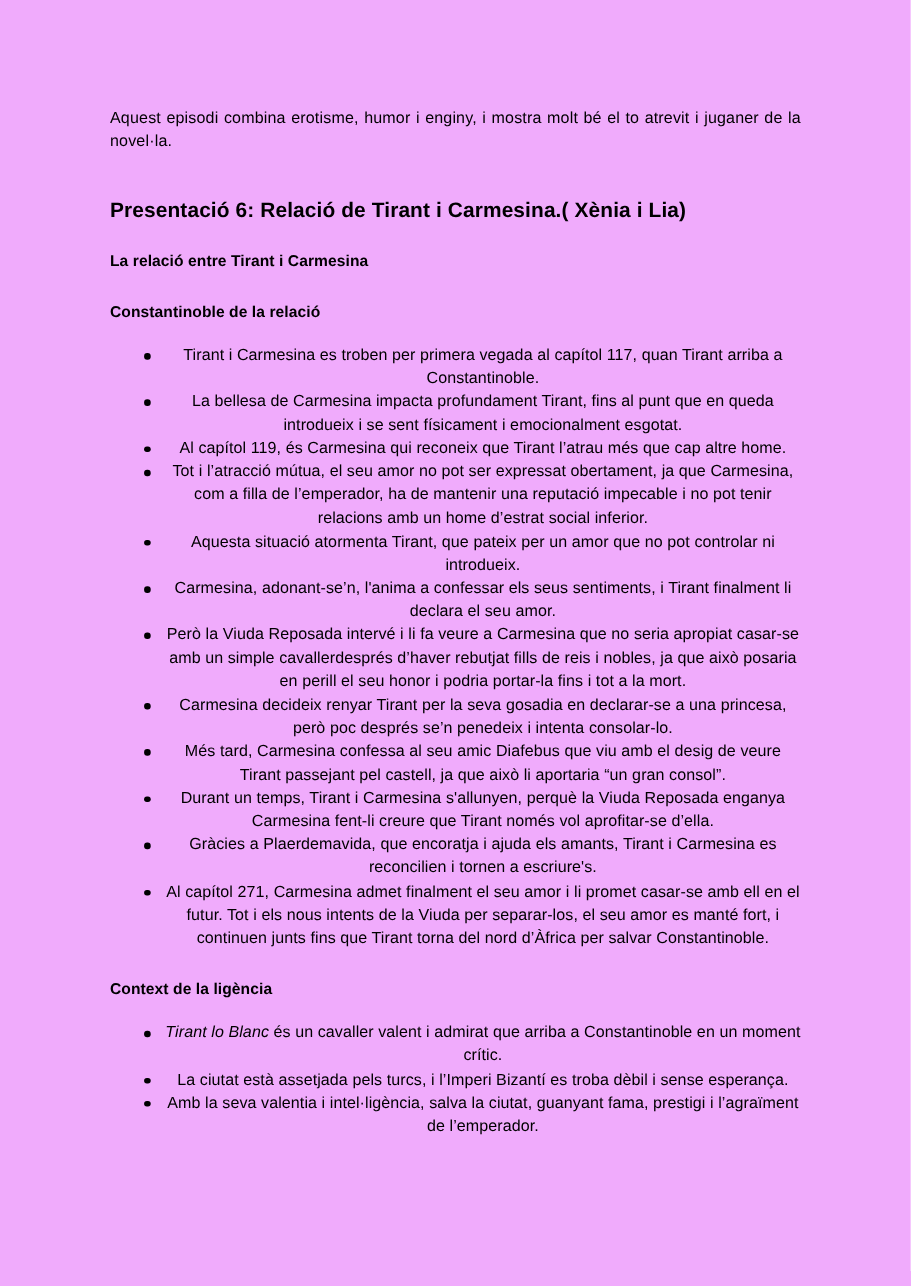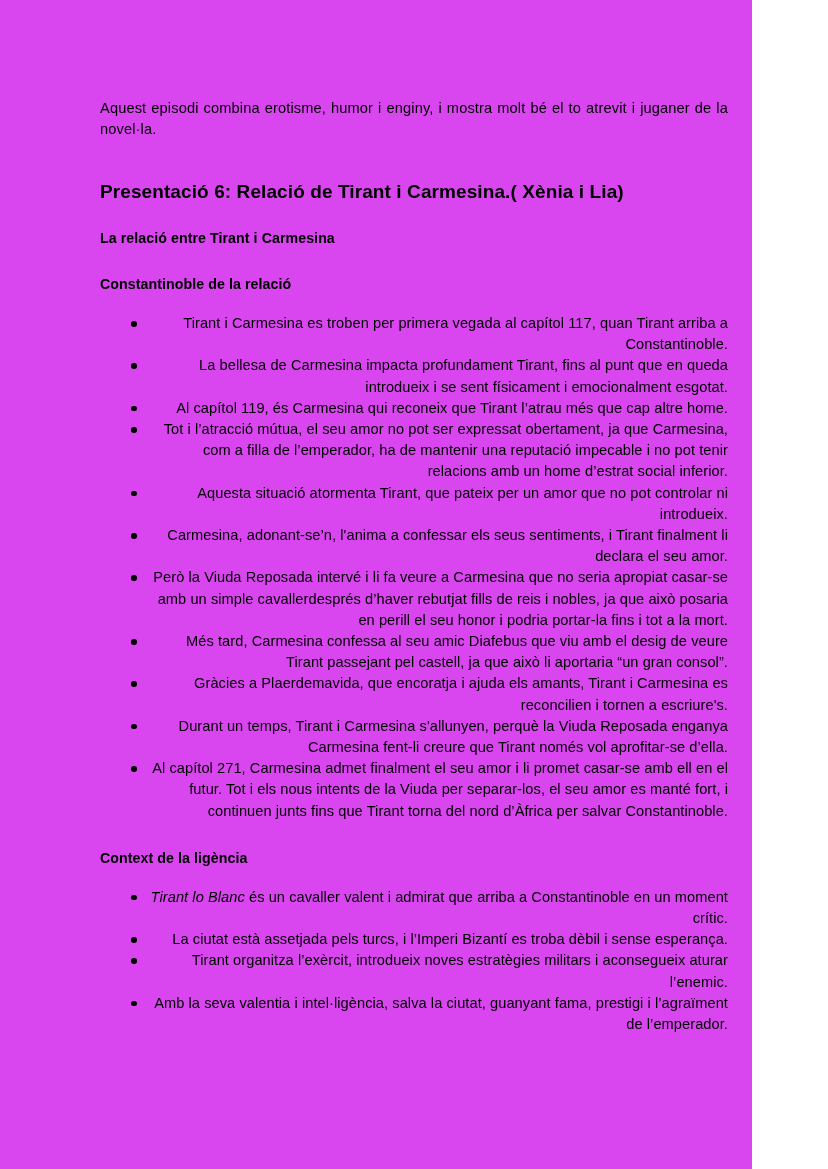--- a/index.html
+++ b/index.html
@@ -10,23 +10,23 @@
   }
   body {
     width: 828px;
     height: 1169px;
     font-family: "Liberation Sans", sans-serif;
     color: #000000;
     -webkit-font-smoothing: antialiased;
   }
   .page {
     position: relative;
-    width: 752px;
+    width: 828px;
     height: 1169px;
-    background: #d946ef;
+    background: #f0abfc;
     box-sizing: border-box;
   }
   .content {
     position: absolute;
     left: 100px;
     top: 98px;
     width: 628px;
   }
   .para {
     font-size: 14.6px;
@@ -57,21 +57,21 @@
   ul.bullets {
     list-style: none;
     margin: 0;
     padding: 0;
   }
   ul.bullets > li {
     position: relative;
     padding-left: 50px;
     font-size: 14.6px;
     line-height: 21.2px;
-    text-align: right;
+    text-align: center;
     margin: 0;
     letter-spacing: 0.005em;
   }
   ul.bullets > li::before {
     content: "";
     position: absolute;
     left: 31px;
     top: 8px;
     width: 5.5px;
     height: 5.5px;
@@ -103,33 +103,33 @@
     <div class="spacer-sm"></div>
 
     <ul class="bullets">
       <li>Tirant i Carmesina es troben per primera vegada al capítol 117, quan Tirant arriba a Constantinoble.</li>
       <li>La bellesa de Carmesina impacta profundament Tirant, fins al punt que en queda introdueix i se sent físicament i emocionalment esgotat.</li>
       <li>Al capítol 119, és Carmesina qui reconeix que Tirant l’atrau més que cap altre home.</li>
       <li>Tot i l’atracció mútua, el seu amor no pot ser expressat obertament, ja que Carmesina, com a filla de l’emperador, ha de mantenir una reputació impecable i no pot tenir relacions amb un home d’estrat social inferior.</li>
       <li>Aquesta situació atormenta Tirant, que pateix per un amor que no pot controlar ni introdueix.</li>
       <li>Carmesina, adonant-se’n, l'anima a confessar els seus sentiments, i Tirant finalment li declara el seu amor.</li>
       <li>Però la Viuda Reposada intervé i li fa veure a Carmesina que no seria apropiat casar-se amb un simple cavallerdesprés d’haver rebutjat fills de reis i nobles, ja que això posaria en perill el seu honor i podria portar-la fins i tot a la mort.</li>
+      <li>Carmesina decideix renyar Tirant per la seva gosadia en declarar-se a una princesa, però poc després se’n penedeix i intenta consolar-lo.</li>
       <li>Més tard, Carmesina confessa al seu amic Diafebus que viu amb el desig de veure Tirant passejant pel castell, ja que això li aportaria “un gran consol”.</li>
+      <li>Durant un temps, Tirant i Carmesina s'allunyen, perquè la Viuda Reposada enganya Carmesina fent-li creure que Tirant només vol aprofitar-se d’ella.</li>
       <li>Gràcies a Plaerdemavida, que encoratja i ajuda els amants, Tirant i Carmesina es reconcilien i tornen a escriure's.</li>
-      <li>Durant un temps, Tirant i Carmesina s'allunyen, perquè la Viuda Reposada enganya Carmesina fent-li creure que Tirant només vol aprofitar-se d’ella.</li>
       <li>Al capítol 271, Carmesina admet finalment el seu amor i li promet casar-se amb ell en el futur. Tot i els nous intents de la Viuda per separar-los, el seu amor es manté fort, i continuen junts fins que Tirant torna del nord d’Àfrica per salvar Constantinoble.</li>
     </ul>
 
     <div class="spacer-md"></div>
 
     <h2 class="doc-subheading">Context de la ligència</h2>
 
     <div class="spacer-sm"></div>
 
     <ul class="bullets">
       <li><span class="ital">Tirant lo Blanc</span><span> és un cavaller valent i admirat que arriba a Constantinoble en un moment crític.</span></li>
       <li>La ciutat està assetjada pels turcs, i l’Imperi Bizantí es troba dèbil i sense esperança.</li>
-      <li>Tirant organitza l’exèrcit, introdueix noves estratègies militars i aconsegueix aturar l’enemic.</li>
       <li>Amb la seva valentia i intel·ligència, salva la ciutat, guanyant fama, prestigi i l’agraïment de l’emperador.</li>
     </ul>
 
   </div>
 </div>
 
 </body></html>

